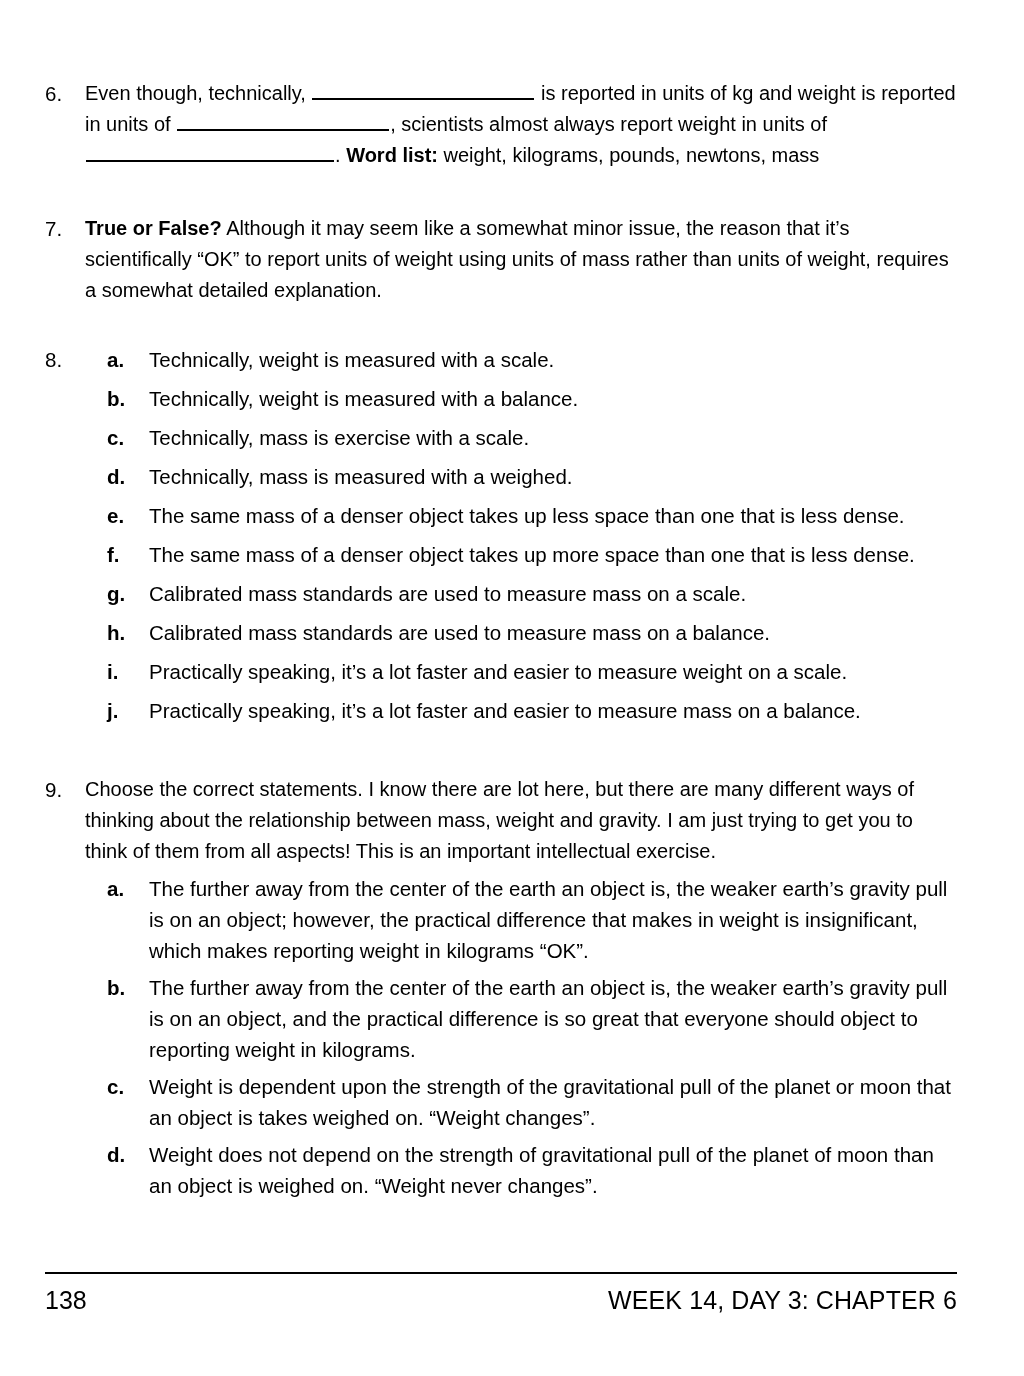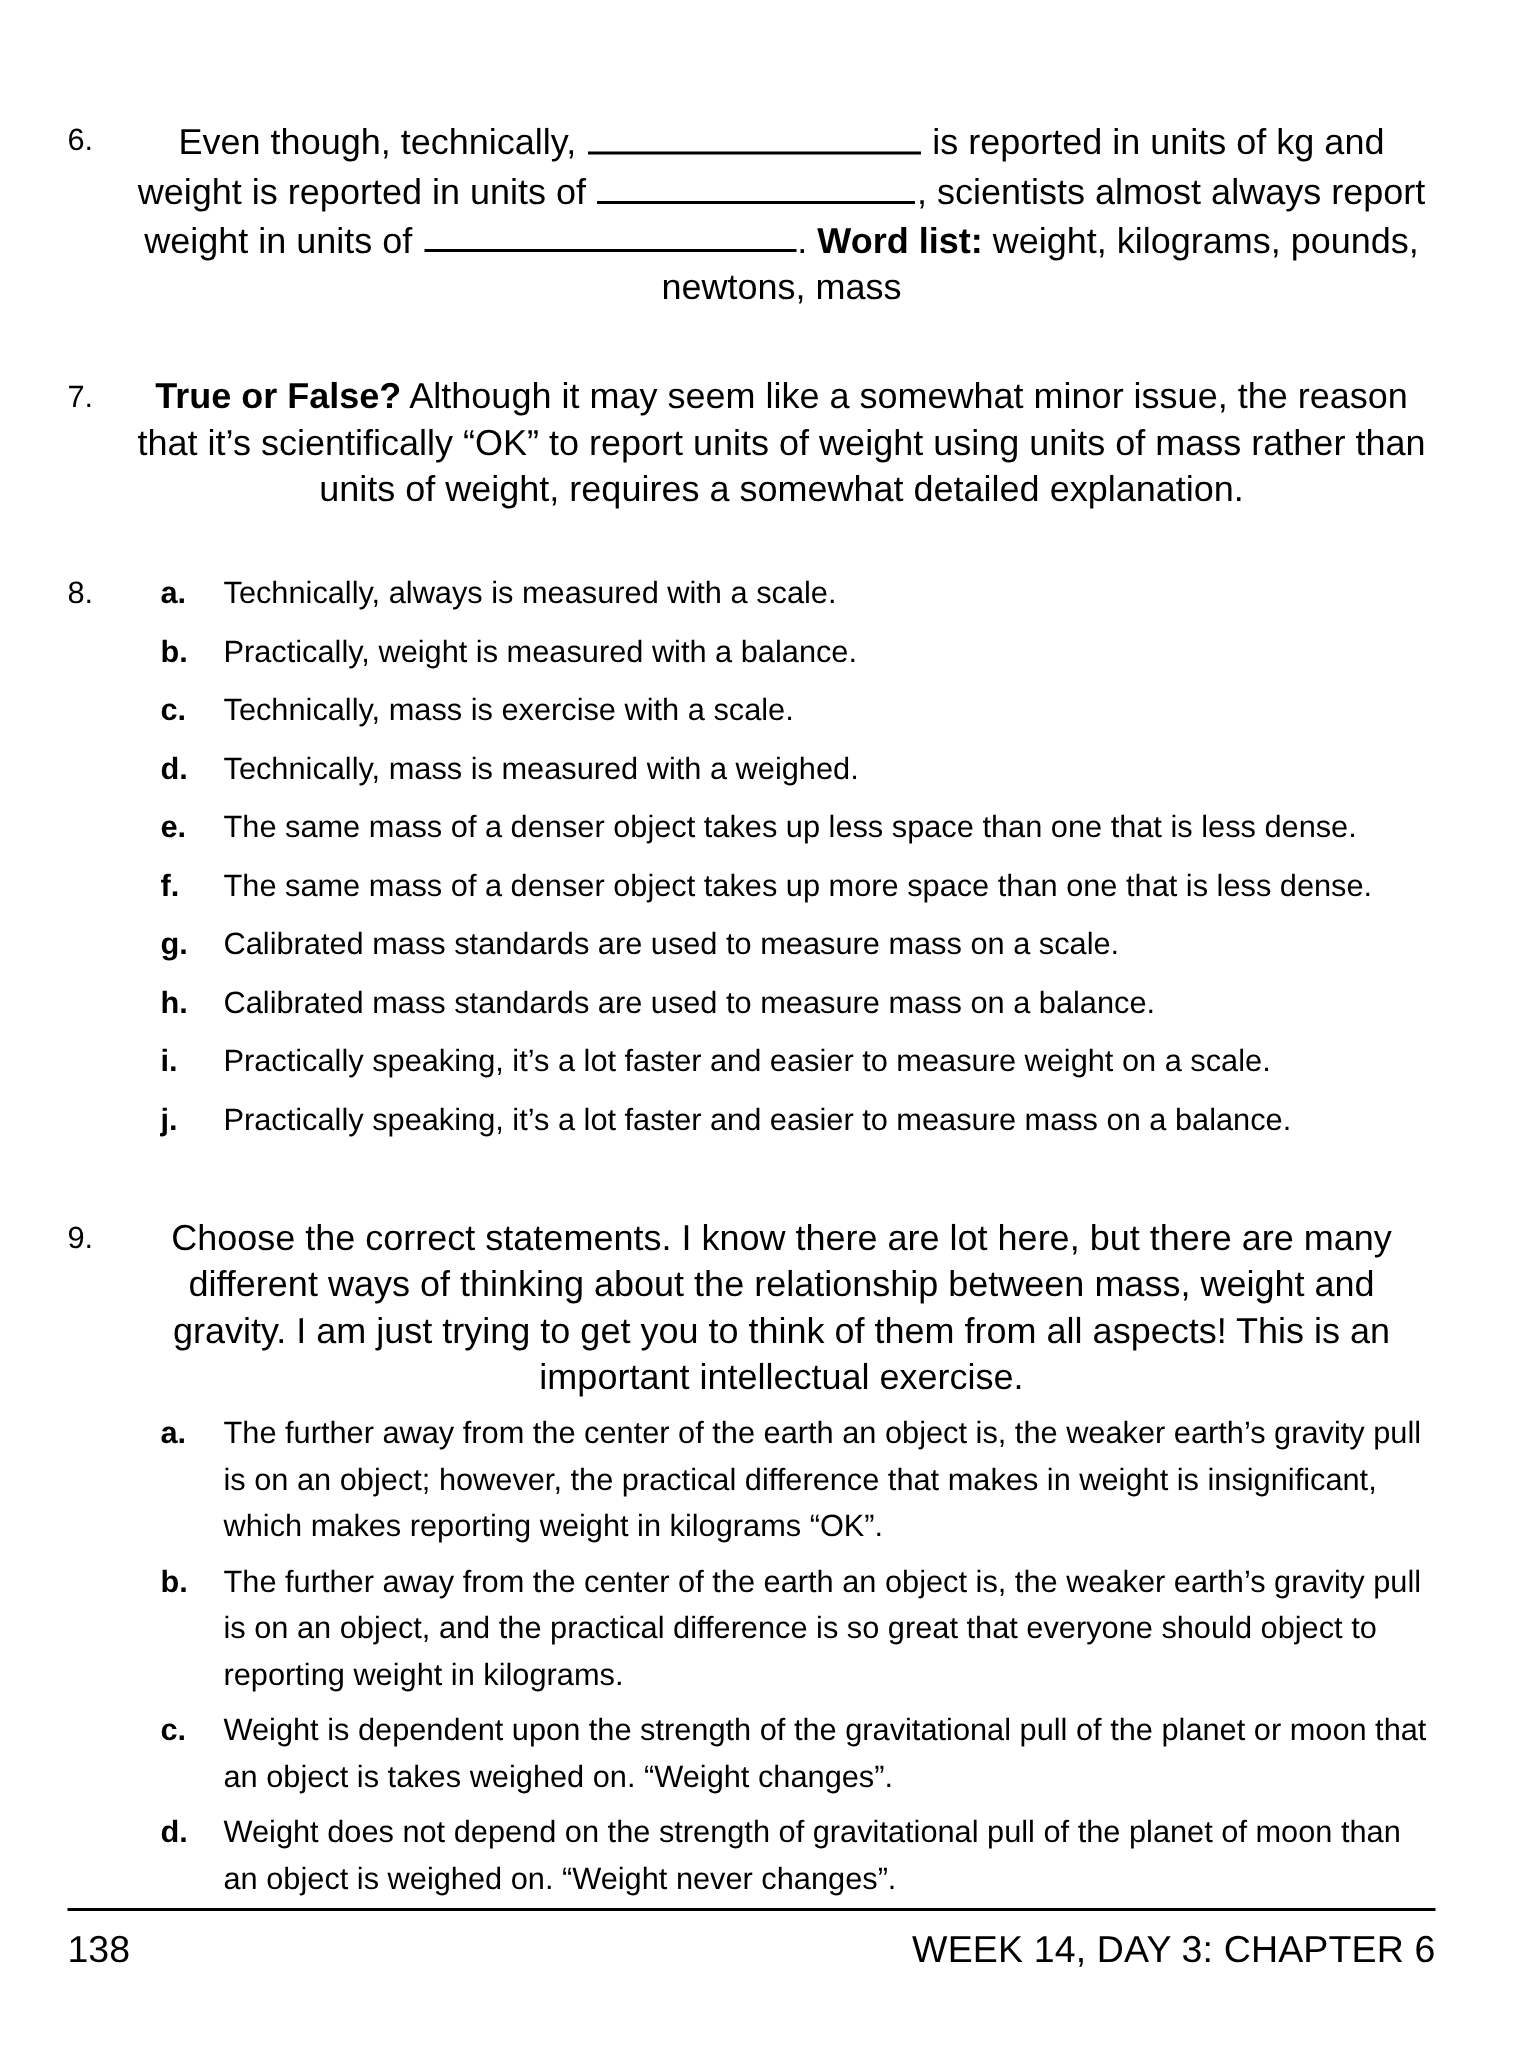--- a/index.html
+++ b/index.html
@@ -43,23 +43,23 @@
     position: absolute;
     left: 0;
     top: 0;
     width: 30px;
     text-align: left;
     font-size: 20.5px;
     line-height: 31px;
   }
   .q-body {
     display: block;
-    font-size: 24px;
-    line-height: 31px;
-    text-align: center;
+    font-size: 20px;
+    line-height: 31px;
+    text-align: left;
   }
 
   
   .sublist {
     margin: 0;
     padding: 0;
     list-style: none;
   }
   .subitem {
     position: relative;
@@ -150,25 +150,25 @@
       <span class="q-num">7.</span>
       <span class="q-body"><b>True or False?</b><span> Although it may seem like a somewhat minor issue, the reason that it’s scientifically “OK” to report units of weight using units of mass rather than units of weight, requires a somewhat detailed explanation.</span></span>
     </div>
 
     <div class="question q8 gap-after-q8">
       <span class="q-num">8.</span>
 
       <ul class="sublist">
         <li class="subitem single">
           <span class="s-letter">a.</span>
-          <span class="s-text">Technically, always is measured with a scale.</span>
+          <span class="s-text">Technically, weight is measured with a scale.</span>
         </li>
         <li class="subitem single">
           <span class="s-letter">b.</span>
-          <span class="s-text">Practically, weight is measured with a balance.</span>
+          <span class="s-text">Technically, weight is measured with a balance.</span>
         </li>
         <li class="subitem single">
           <span class="s-letter">c.</span>
           <span class="s-text">Technically, mass is exercise with a scale.</span>
         </li>
         <li class="subitem single">
           <span class="s-letter">d.</span>
           <span class="s-text">Technically, mass is measured with a weighed.</span>
         </li>
         <li class="subitem single">

